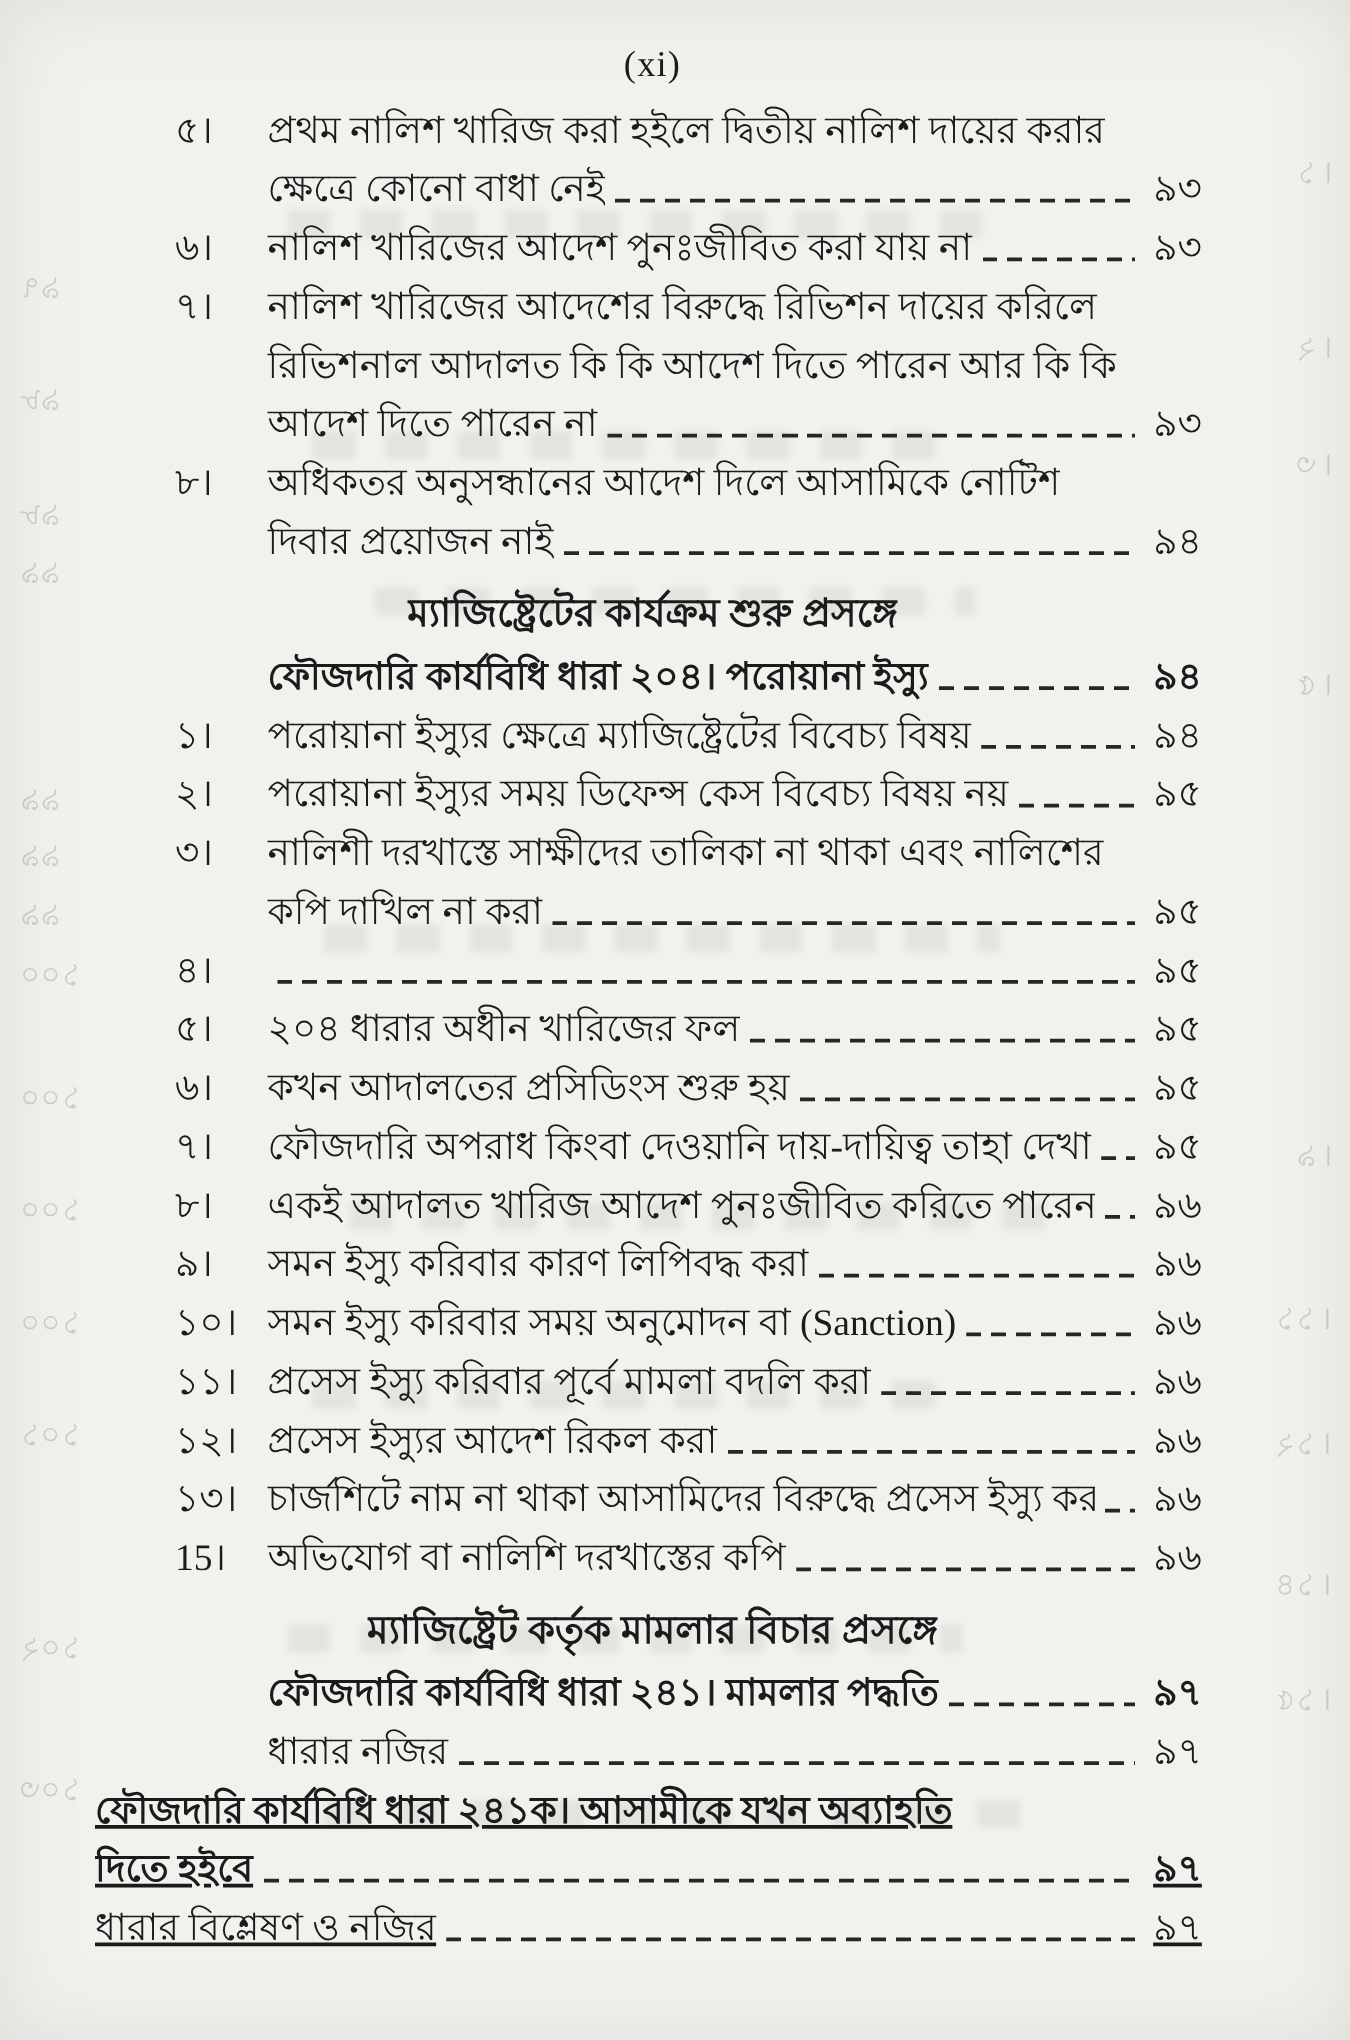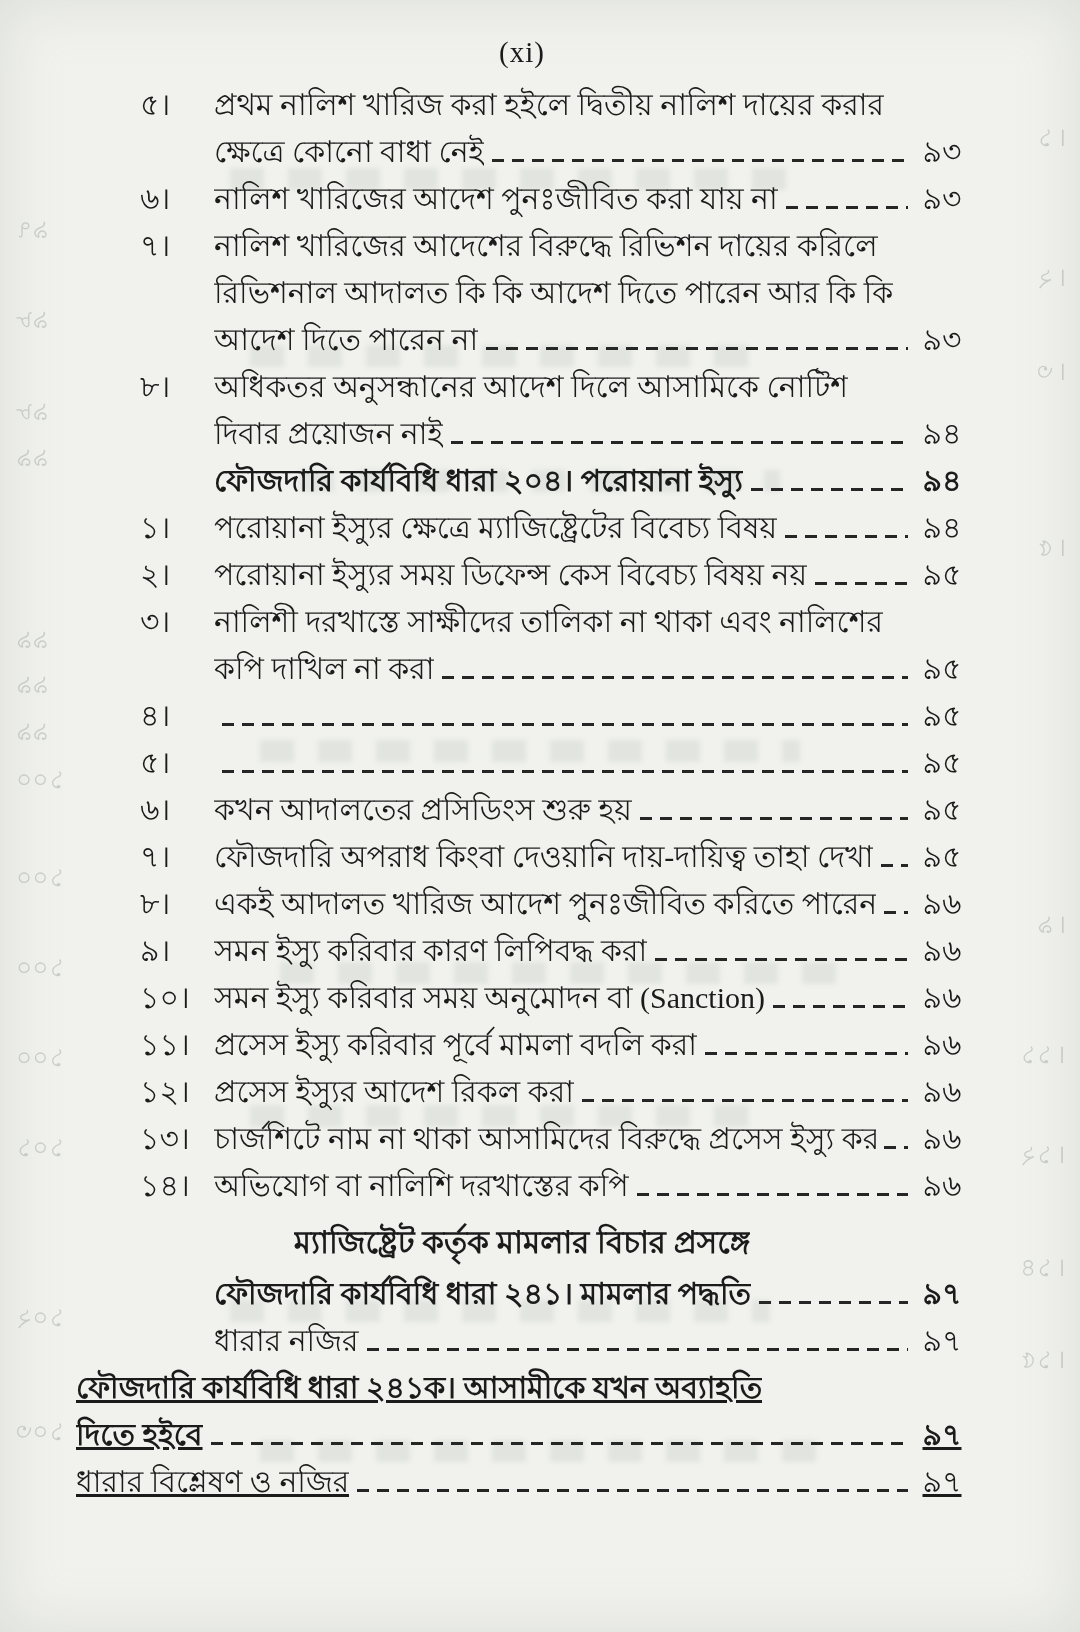--- a/index.html
+++ b/index.html
@@ -142,20 +142,23 @@
     <div class="row item">
       <span class="num">৮।</span>
       <span class="txt">অধিকতর অনুসন্ধানের আদেশ দিলে আসামিকে নোটিশ</span>
     </div>
     <div class="row cont">
       <span class="txt">দিবার প্রয়োজন নাই</span>
       <span class="leader"></span>
       <span class="pg">৯৪</span>
     </div>
 
+    <div class="row heading">
+      <span class="txt">ম্যাজিষ্ট্রেটের কার্যক্রম শুরু প্রসঙ্গে</span>
+    </div>
     <div class="row sub b">
       <span class="txt">ফৌজদারি কার্যবিধি ধারা ২০৪। পরোয়ানা ইস্যু</span>
       <span class="leader"></span>
       <span class="pg">৯৪</span>
     </div>
 
     <div class="row item">
       <span class="num">১।</span>
       <span class="txt">পরোয়ানা ইস্যুর ক্ষেত্রে ম্যাজিষ্ট্রেটের বিবেচ্য বিষয়</span>
       <span class="leader"></span>
@@ -176,20 +179,21 @@
       <span class="leader"></span>
       <span class="pg">৯৫</span>
     </div>
     <div class="row item">
       <span class="num">৪।</span>
       <span class="leader"></span>
       <span class="pg">৯৫</span>
     </div>
     <div class="row item">
       <span class="num">৫।</span>
+      <span class="txt">২০৪ ধারার অধীন খারিজের ফল</span>
       <span class="leader"></span>
       <span class="pg">৯৫</span>
     </div>
     <div class="row item">
       <span class="num">৬।</span>
       <span class="txt">কখন আদালতের প্রসিডিংস শুরু হয়</span>
       <span class="leader"></span>
       <span class="pg">৯৫</span>
     </div>
     <div class="row item">
@@ -228,21 +232,21 @@
       <span class="leader"></span>
       <span class="pg">৯৬</span>
     </div>
     <div class="row item">
       <span class="num">১৩।</span>
       <span class="txt">চার্জশিটে নাম না থাকা আসামিদের বিরুদ্ধে প্রসেস ইস্যু করা</span>
       <span class="leader"></span>
       <span class="pg">৯৬</span>
     </div>
     <div class="row item">
-      <span class="num">১৪।</span>
+      <span class="num">15।</span>
       <span class="txt">অভিযোগ বা নালিশি দরখাস্তের কপি</span>
       <span class="leader"></span>
       <span class="pg">৯৬</span>
     </div>
 
     <div class="row heading">
       <span class="txt">ম্যাজিষ্ট্রেট কর্তৃক মামলার বিচার প্রসঙ্গে</span>
     </div>
     <div class="row sub b">
       <span class="txt">ফৌজদারি কার্যবিধি ধারা ২৪১। মামলার পদ্ধতি</span>

